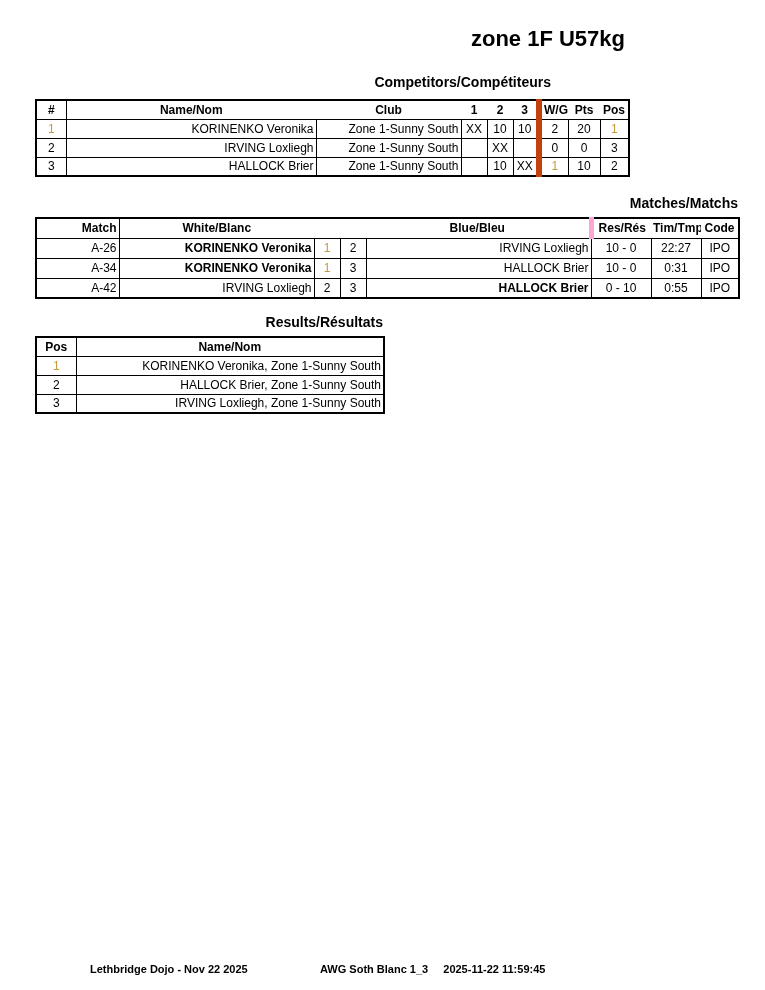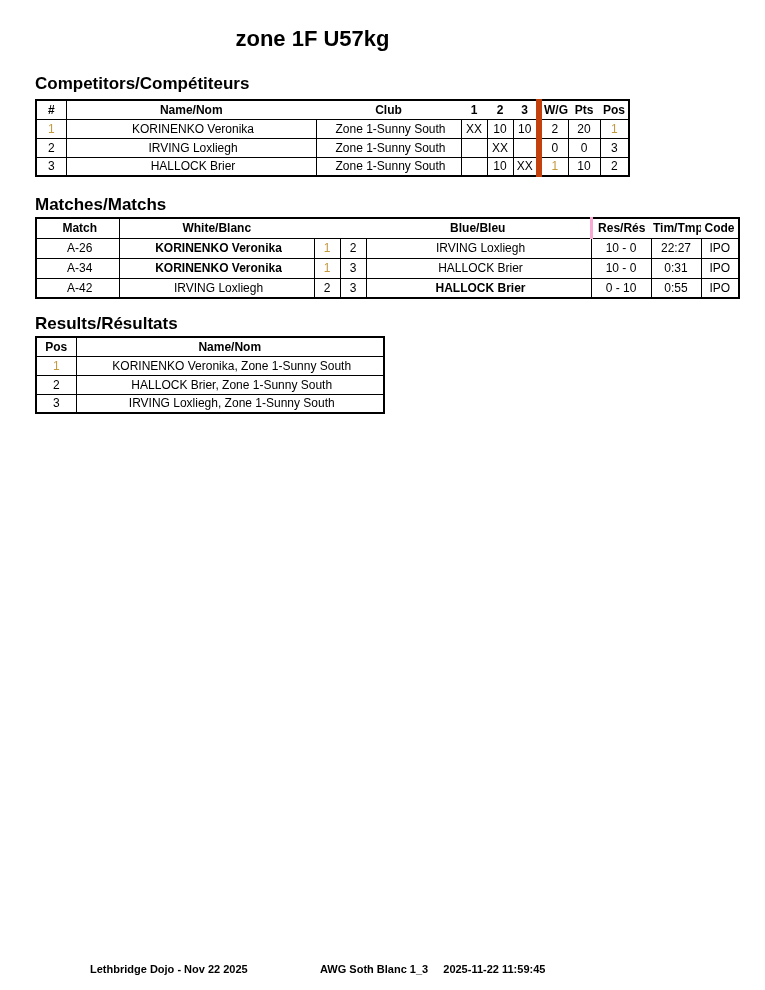--- a/index.html
+++ b/index.html
@@ -1,38 +1,38 @@
 <!DOCTYPE html>
 <html style="--gold: #c49a3f;"><head>
 <meta charset="utf-8">
 <style>
   html,body{margin:0;padding:0;background:#fff;}
   body{width:765px;height:990px;position:relative;overflow:hidden;
        font-family:"Liberation Sans",sans-serif;color:#000;}
-  .page-title{position:absolute;top:26px;left:0;width:625px;text-align:center;
+  .page-title{position:absolute;top:26px;left:0;width:625px;text-align:right;
        font-size:22px;font-weight:bold;letter-spacing:0px;}
-  .section-heading{position:absolute;font-size:17px;font-weight:bold;text-align:left;}
+  .section-heading{position:absolute;font-size:14px;font-weight:bold;text-align:right;}
   #competitors-heading{top:74px;left:35px;width:516px;}
   #matches-heading{top:195px;left:35px;width:703px;}
   #results-heading{top:314px;left:35px;width:348px;}
   table.tbl{position:absolute;border-collapse:collapse;table-layout:fixed;
        border:2px solid #000;font-size:12px;}
   #competitors-table{top:99px;left:35px;width:593px;}
   #matches-table{top:217px;left:35px;width:703px;}
   #results-table{top:336px;left:35px;width:348px;}
   .tbl tr{height:19px;}
   #matches-table tr{height:20px;}
   .tbl th{border:none;border-bottom:1px solid #000;font-size:12px;font-weight:bold;
        text-align:center;padding:0 2px;white-space:nowrap;overflow:hidden;}
   .tbl td{border:1px solid #000;text-align:center;padding:0 2px;
        white-space:nowrap;overflow:hidden;}
   .tbl th.br{border-right:1px solid #000;}
-  .tbl th.bl{border-left:3px solid #f9a8d4;}
+  .tbl th.bl{border-left:5px solid #f9a8d4;}
   .tbl th.thick-l,.tbl td.thick-l{border-left:6px solid #c2410c;}
-  .tbl td.left,.tbl th.left{text-align:center;padding-left:6px;}
+  .tbl td.left,.tbl th.left{text-align:right;padding-left:6px;}
   .gold{color:var(--gold,#c49a3f);}
   .win{font-weight:bold;}
   .footer{position:absolute;top:963px;left:0;width:666px;height:16px;
        font-size:11px;font-weight:bold;}
   .footer .f-left{position:absolute;left:90px;top:0;}
   .footer .f-center{position:absolute;left:320px;top:0;}
   .footer .f-center span{margin-right:12px;}
   .footer .f-center span:last-child{margin-right:0;}
 </style>
 </head>

